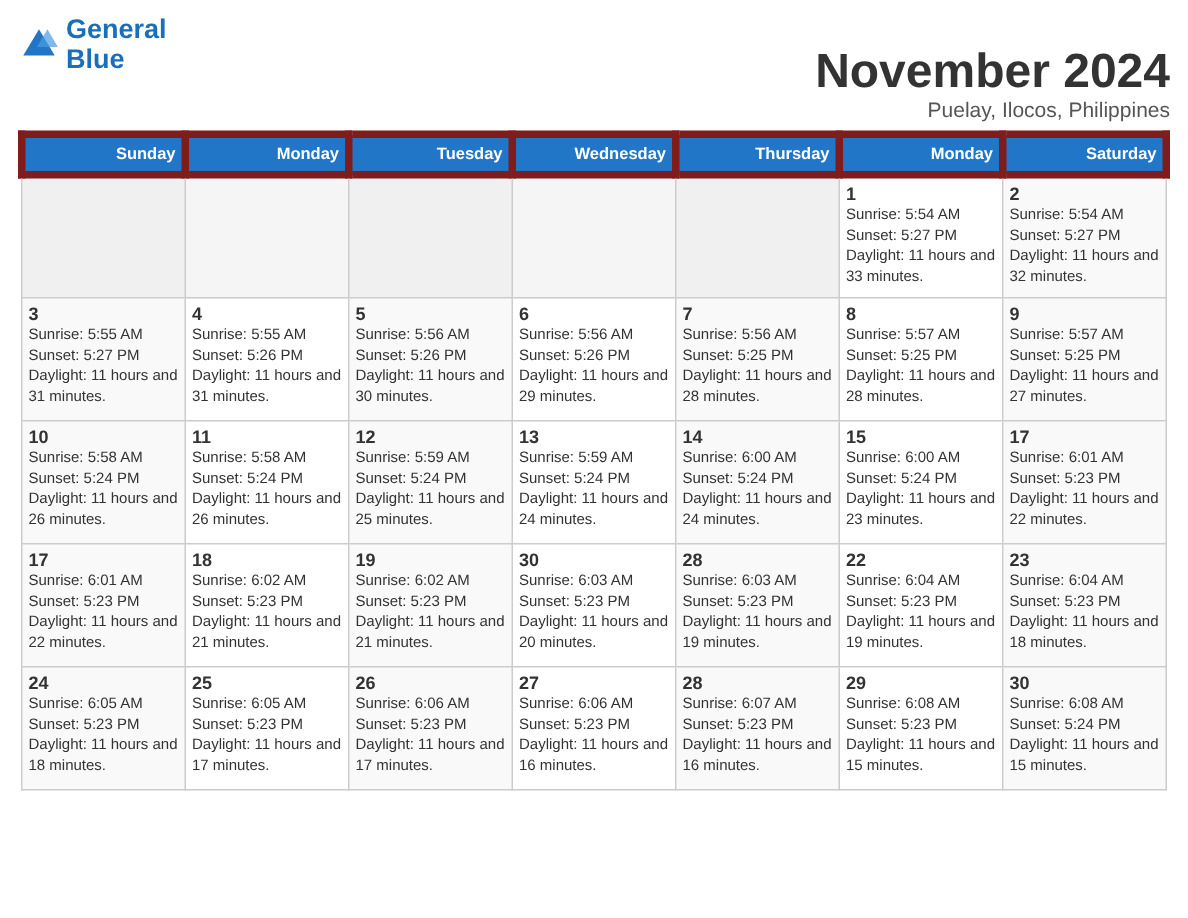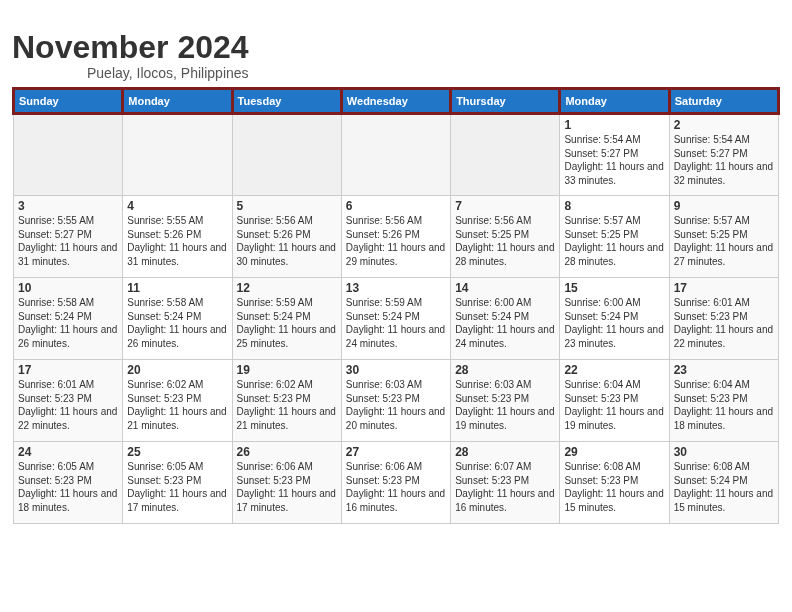--- a/index.html
+++ b/index.html
@@ -56,22 +56,22 @@
       width: 100%;
       border-collapse: collapse;
       table-layout: fixed;
     }
     th {
       background-color: #2176c7;
       color: #fff;
       font-size: 11px;
       font-weight: bold;
       padding: 5px 4px;
-      text-align: left;
-      border: 3px solid #7f1d1d;
+      text-align: right;
+      border: 5px solid #7f1d1d;
     }
     td {
       border: 1px solid #ccc;
       vertical-align: top;
       padding: 3px 4px;
       font-size: 9.5px;
       color: #333;
       height: 82px;
       background: #fff;
     }
@@ -94,20 +94,30 @@
       font-size: 10px;
       line-height: 1.35;
       color: #333;
     }
   </style>
 </head>
 <body>
 
 <div class="container">
   <div class="header-row">
+    <div class="logo">
+      <svg class="logo-icon" viewBox="0 0 40 40">
+        <polygon points="20,5 35,30 5,30" fill="#2176c7"></polygon>
+        <polygon points="28,5 38,22 18,22" fill="#4a9de0" opacity="0.7"></polygon>
+      </svg>
+      <div class="logo-text">
+        <div><span>General</span></div>
+        <div><span>Blue</span></div>
+      </div>
+    </div>
     <div class="title-section">
       <div class="month-title">November 2024</div>
       <div class="location-title">Puelay, Ilocos, Philippines</div>
     </div>
   </div>
 
   <table>
     <thead>
       <tr>
         <th>Sunday</th>
@@ -228,21 +238,21 @@
           </td>
         </tr>
         <tr>
           <td>
             <span class="day-num">17</span>
             <div class="day-info" style="white-space: pre-line;">Sunrise: 6:01 AM
 Sunset: 5:23 PM
 Daylight: 11 hours and 22 minutes.</div>
           </td>
           <td>
-            <span class="day-num">20</span>
+            <span class="day-num">18</span>
             <div class="day-info" style="white-space: pre-line;">Sunrise: 6:02 AM
 Sunset: 5:23 PM
 Daylight: 11 hours and 21 minutes.</div>
           </td>
           <td>
             <span class="day-num">19</span>
             <div class="day-info" style="white-space: pre-line;">Sunrise: 6:02 AM
 Sunset: 5:23 PM
 Daylight: 11 hours and 21 minutes.</div>
           </td>

